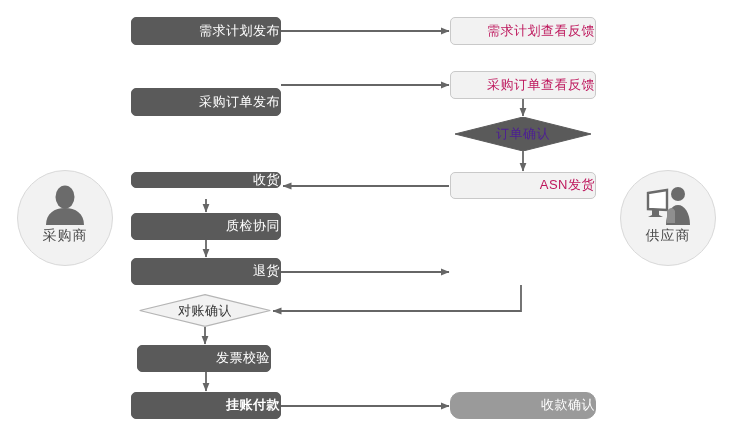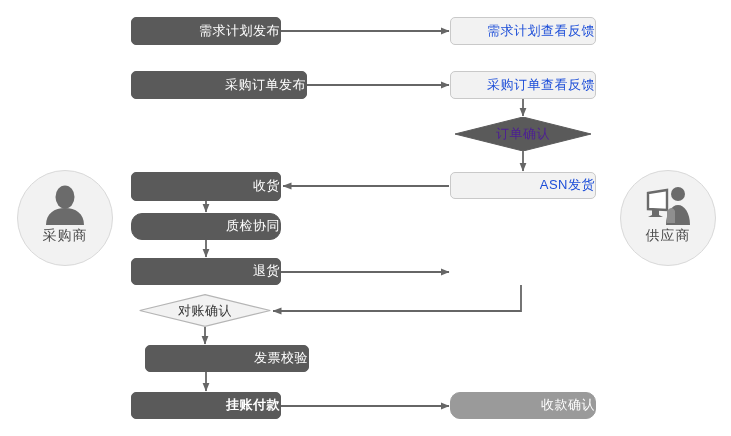--- a/index.html
+++ b/index.html
@@ -37,21 +37,21 @@
     color: #ffffff;
     border: 1px solid #5a5a5a;
   }
   .node.mid {
     background: #9a9a9a;
     color: #ffffff;
     border: 1px solid #9a9a9a;
   }
   .node.light {
     background: #f2f2f2;
-    color: #1d4ed8;
+    color: #be185d;
     border: 1px solid #c9c9c9;
   }
   
   .diamond {
     position: absolute;
     display: flex;
     align-items: center;
     justify-content: center;
     font-size: 13px;
     letter-spacing: 0.5px;
@@ -147,60 +147,60 @@
   </svg>
 
   <div class="node dark" style="left:131px; top:17px; width:150px; height:28px;">
     <span>需求计划发布</span>
   </div>
 
   <div class="node light" style="left:450px; top:17px; width:146px; height:28px;">
     <span>需求计划查看反馈</span>
   </div>
 
-  <div class="node dark" style="left:131px; top:71px; width:176px; height:28px;">
+  <div class="node dark" style="left:131px; top:88px; width:150px; height:28px;">
     <span>采购订单发布</span>
   </div>
 
   <div class="node light" style="left:450px; top:71px; width:146px; height:28px;">
     <span>采购订单查看反馈</span>
   </div>
 
   <div class="diamond dark" style="left:455px; top:117px; width:136px; height:34px;">
     <svg class="dshape" viewBox="0 0 136 34" preserveAspectRatio="none">
       <polygon points="68,0 136,17 68,34 0,17" fill="#5a5a5a" stroke="#5a5a5a" stroke-width="1"></polygon>
     </svg>
     <span class="dlabel">订单确认</span>
   </div>
 
   <div class="node light" style="left:450px; top:172px; width:146px; height:27px;">
     <span>ASN发货</span>
   </div>
 
-  <div class="node dark" style="left:131px; top:172px; width:150px; height:29px;">
+  <div class="node dark" style="left:131px; top:172px; width:150px; height:16px;">
     <span>收货</span>
   </div>
 
-  <div class="node dark" style="left:131px; top:213px; width:150px; height:27px;border-radius:11px;">
+  <div class="node dark" style="left:131px; top:213px; width:150px; height:27px;">
     <span>质检协同</span>
   </div>
 
   <div class="node dark" style="left:131px; top:258px; width:150px; height:27px;">
     <span>退货</span>
   </div>
 
 
   <div class="diamond light" style="left:139px; top:294px; width:132px; height:33px;">
     <svg class="dshape" viewBox="0 0 132 33" preserveAspectRatio="none">
       <polygon points="66,0.7 131.3,16.5 66,32.3 0.7,16.5" fill="#f2f2f2" stroke="#b5b5b5" stroke-width="1.2"></polygon>
     </svg>
     <span class="dlabel">对账确认</span>
   </div>
 
-  <div class="node dark" style="left:145px; top:345px; width:164px; height:27px;">
+  <div class="node dark" style="left:137px; top:345px; width:134px; height:27px;">
     <span>发票校验</span>
   </div>
 
   <div class="node dark" style="left:131px; top:392px; width:150px; height:27px;font-weight:bold;">
     <span>挂账付款</span>
   </div>
 
   <div class="node mid" style="left:450px; top:392px; width:146px; height:27px;border-radius:10px;">
     <span>收款确认</span>
   </div>

